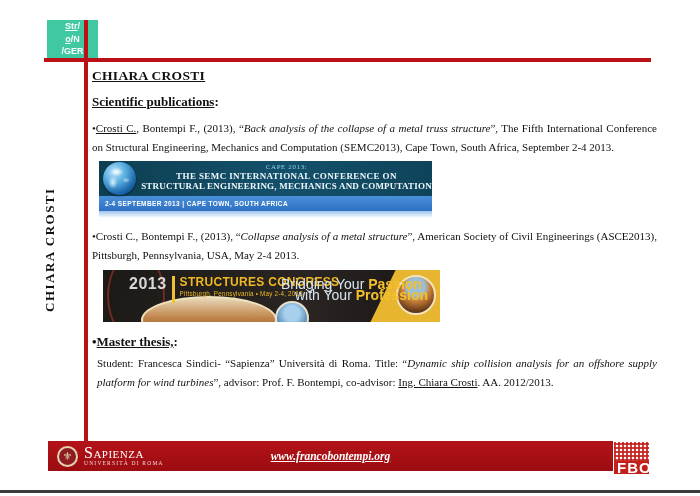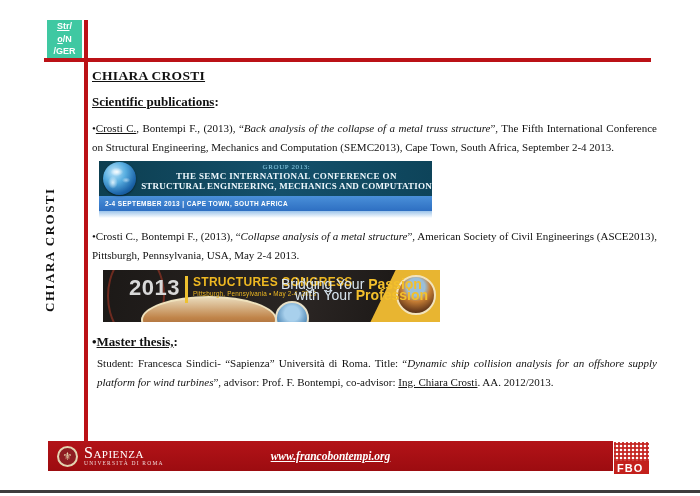--- a/index.html
+++ b/index.html
@@ -1,20 +1,20 @@
 <!DOCTYPE html>
 <html><head>
 <meta charset="utf-8">
 <style>
   html,body{margin:0;padding:0;background:#fff;}
   .slide{position:relative;width:700px;height:496px;background:#fff;overflow:hidden;
          font-family:"Liberation Serif",serif;color:#111;}
 
   
-  .logo{position:absolute;left:47px;top:20px;width:35px;height:38px;background:#3fc8a2;
+  .logo{position:absolute;left:47px;top:20px;width:51px;height:38px;background:#3fc8a2;
         color:#fff;font-family:"Liberation Sans",sans-serif;font-size:9px;line-height:12.5px;
         text-align:center;font-weight:bold;}
   .logo .u{text-decoration:underline;}
   .vline{position:absolute;left:84px;top:20px;width:4px;height:421px;background:#bb1116;}
   .hline{position:absolute;left:44px;top:58px;width:607px;height:4px;background:#bb1116;}
   .header-title{position:absolute;left:95px;top:24px;width:556px;text-align:center;
         font-weight:bold;font-size:13px;color:#16161d;white-space:nowrap;}
   .header-title a{color:#2222cc;text-decoration:underline;cursor:pointer;}
 
   
@@ -63,21 +63,21 @@
         clip-path:polygon(40% 0,100% 0,100% 100%,6% 100%);}
   .cg-bridge{position:absolute;right:4px;top:5px;width:40px;height:40px;border-radius:50%;
         border:2px solid #f2e3bb;box-sizing:border-box;
         background:radial-gradient(circle at 50% 28%,#9bbfd8 0 28%,#c77f35 45%,#6b3d1d 75%,#2b1d12 100%);}
   .cg-buildings{position:absolute;left:38px;bottom:-22px;width:132px;height:44px;border-radius:50%;
         border:2px solid #efe2bd;
         background:linear-gradient(180deg,#e8d8b8 0%,#c08449 45%,#7d4526 100%);}
   .cg-dome{position:absolute;left:172px;bottom:-13px;width:30px;height:30px;border-radius:50%;
         border:2px solid #e8e0c8;background:radial-gradient(circle at 50% 35%,#a8d0ec 0 30%,#4d86b4 70%,#2d5f8a 100%);}
   .cg-left{position:absolute;left:26px;top:5px;display:flex;align-items:flex-start;}
-  .cg-year{font-size:22px;font-weight:bold;color:#d8d8d8;letter-spacing:.5px;}
+  .cg-year{font-size:16px;font-weight:bold;color:#d8d8d8;letter-spacing:.5px;}
   .cg-divider{width:3px;height:27px;background:#eec12f;margin:1px 5px 0 5px;}
   .cg-title{font-size:12px;font-weight:bold;color:#eeb822;letter-spacing:.3px;}
   .cg-sub{font-size:6.3px;color:#eeb822;margin-top:1px;letter-spacing:.2px;}
   .cg-tag{position:absolute;left:178px;top:9px;font-size:14px;line-height:11px;color:#d9e6f0;}
   .cg-tag .y{color:#f3c02c;font-weight:bold;}
   .cg-tag-l2{padding-left:14px;}
 
   
   .footer-bar{position:absolute;left:48px;top:441px;width:565px;height:30px;
         background:linear-gradient(180deg,#b31318,#9c0c10);display:flex;align-items:center;}
@@ -90,21 +90,21 @@
         letter-spacing:.5px;line-height:14px;}
   .sap-sub{font-family:"Liberation Serif",serif;font-size:5.5px;letter-spacing:1.2px;color:#eed7d7;}
   .footer-url{position:absolute;left:50%;transform:translateX(-50%);color:#fff;
         font-size:11.5px;font-weight:bold;font-style:italic;text-decoration:underline;cursor:pointer;}
   .stamp{position:absolute;left:613px;top:441px;width:37px;height:35px;background:#fff;}
   .stamp-top{height:19px;margin:1px 1px 0;
         background:
           repeating-linear-gradient(90deg,rgba(195,32,28,.85) 0 2px,transparent 2px 4px),
           repeating-linear-gradient(0deg,rgba(195,32,28,.85) 0 2px,transparent 2px 4px),#fff;}
   .stamp-fbo{height:13px;margin:0 1px 1px;background:#c3201c;color:#fff;
-        font-family:"Liberation Sans",sans-serif;font-size:11px;font-weight:bold;
+        font-family:"Liberation Sans",sans-serif;font-size:15px;font-weight:bold;
         display:flex;align-items:center;padding-left:3px;letter-spacing:1px;}
   .bottom-line{position:absolute;left:0;top:490px;width:700px;height:3px;background:#3d3d3d;}
 </style>
 </head>
 <body>
 
 <div class="slide">
 
   <div class="logo">
     <div><span class="u">Str</span><span>/</span></div>
@@ -123,21 +123,21 @@
     <div class="h2">
       <span class="ul">Scientific publications</span><span>:</span>
     </div>
 
     <p class="pub"><span>•</span><span class="ul">Crosti C.</span><span>, Bontempi F., (2013), “</span><i>Back analysis of the collapse of a metal truss structure</i><span>”, The Fifth International Conference on Structural Engineering, Mechanics and Computation (SEMC2013), Cape Town, South Africa, September 2-4  2013.</span></p>
 
     <div class="semc">
       <div class="semc-main">
         <div class="globe"></div>
         <div class="semc-text">
-          <div class="semc-l1">GROUP 2013:</div>
+          <div class="semc-l1">CAPE 2013:</div>
           <div class="semc-l2">THE SEMC INTERNATIONAL CONFERENCE ON</div>
           <div class="semc-l3">STRUCTURAL ENGINEERING, MECHANICS AND COMPUTATION</div>
         </div>
       </div>
       <div class="semc-strip">2-4 SEPTEMBER 2013 | CAPE TOWN, SOUTH AFRICA</div>
       <div class="semc-fade"></div>
     </div>
 
     <p class="pub"><span>•</span><span>Crosti C., Bontempi F., (2013), “</span><i>Collapse analysis of a metal structure</i><span>”, American Society of Civil Engineerings (ASCE2013), Pittsburgh, Pennsylvania, USA, May 2-4 2013.</span></p>
 

